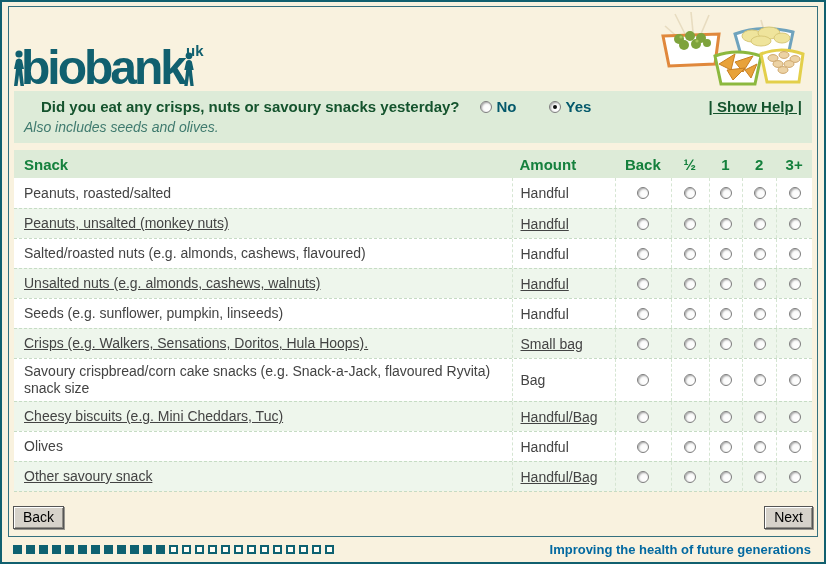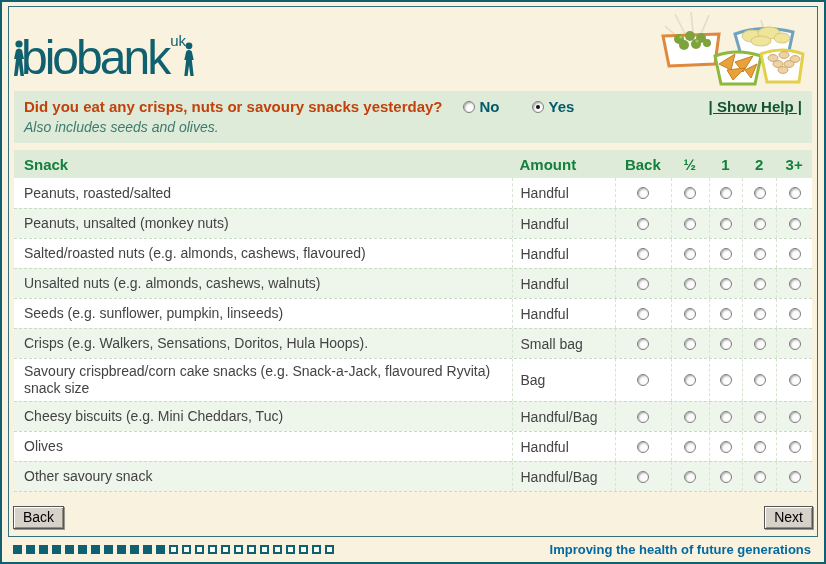--- a/index.html
+++ b/index.html
@@ -15,31 +15,31 @@
   }
   .main {
     border:1px solid #35707e;
     height:531px; flex:none;
     display:flex; flex-direction:column;
     overflow:hidden;
   }
   
   .header { height:82px; flex:none; position:relative; }
   .logo {
-    position:absolute; left:12px; top:2px;
-    font-size:48px; font-weight:normal; color:#11606f;
+    position:absolute; left:12px; top:12px;
+    font-size:48px; font-weight:bold; color:#11606f;
     letter-spacing:-3px; line-height:64px;
   }
   .logo .sup { font-size:15px; letter-spacing:0; vertical-align:28px; margin-left:2px; }
   .logo-fig { position:absolute; bottom:14px; }
   .food-photo { position:absolute; right:10px; top:5px; }
   
   .qband { margin:2px 5px 0 5px; background:#ddebd8; padding:7px 10px 8px 10px; flex:none; }
   .qline1 { display:flex; align-items:center; }
-  .qtext { font-weight:bold; font-size:15px; color:#c2410c; }
+  .qtext { font-weight:bold; font-size:15px; color:#14532d;margin-left:17px; }
   .qopts { display:flex; gap:32px; margin-left:20px; }
   .qopt { display:flex; align-items:center; gap:5px; font-weight:bold; font-size:15px; color:#04596b; cursor:default; }
   .help { margin-left:auto; font-weight:bold; font-size:15px; color:#14532d; text-decoration:underline; cursor:pointer; }
   .qsub { font-style:italic; font-size:14px; color:#3f7a6e; margin-top:4px; }
   
   .radio {
     appearance:none; -webkit-appearance:none;
     width:12px; height:12px; border-radius:50%;
     border:1px solid #7d7d7d; background:#fdfdfd;
     box-shadow: inset 1px 1px 2px rgba(0,0,0,0.35), inset -1px -1px 1px #ffffff;
@@ -53,21 +53,21 @@
   .table { margin:7px 5px 0 5px; flex:none; font-size:14px; }
   .thead { display:flex; background:#ddebd8; height:28px; align-items:center;
            color:#15803d; font-weight:bold; font-size:15px; }
   .cell-snack { width:500px; padding-left:10px; }
   .cell-amount { width:104px; padding-left:8px; }
   .ccell { text-align:center; }
   .w-c0{width:56px}.w-c1{width:38px}.w-c2{width:34px}.w-c3{width:34px}.w-c4{width:36px}
   .tbody { border-bottom:1px dashed #c6dcc4; }
   .trow { display:flex; min-height:30px; color:#434343; border-top:1px dashed #c6dcc4; background:#ffffff;justify-content:space-between; }
   .trow:first-child { border-top:none; }
-  .trow.alt { background:#eef6ec; }
+  .trow.alt { background:#eef6ec;text-decoration:underline; }
   .trow > div { display:flex; align-items:center; }
   .trow .cell-snack { padding-top:4px; padding-bottom:4px; padding-right:8px; line-height:17px; }
   .trow .cell-amount, .trow .rcell { border-left:1px dashed #d5e5d2; align-self:stretch; }
   .rcell { justify-content:center; }
   
   .btnrow { margin-top:auto; display:flex; justify-content:space-between; padding:0 4px 7px 4px; }
   .btn {
     font-family:"Liberation Sans", sans-serif; font-size:14px; color:#000;
     background:#d6d2ca; border:1px solid #555;
     box-shadow: inset 1px 1px 0 #ffffff, inset -1px -1px 0 #8f8d86, 1px 1px 0 #98968e;

